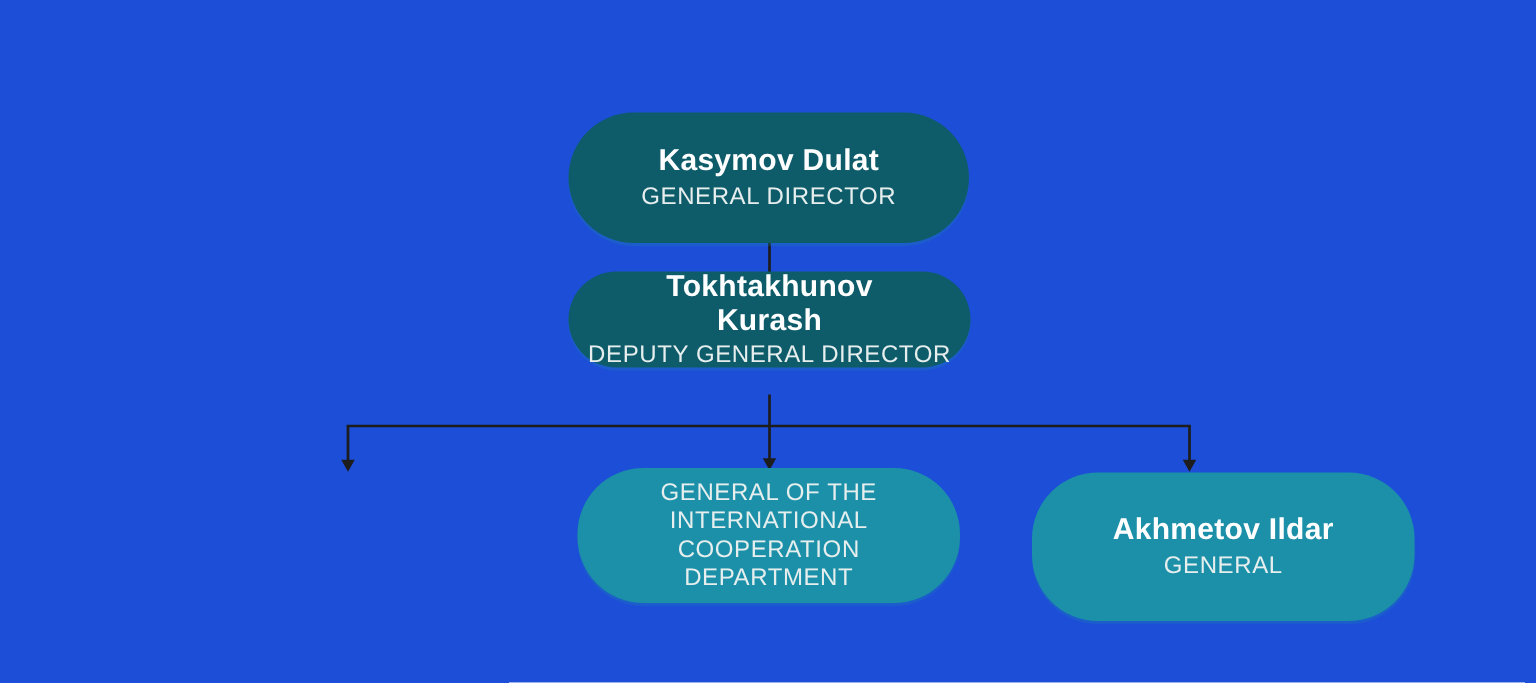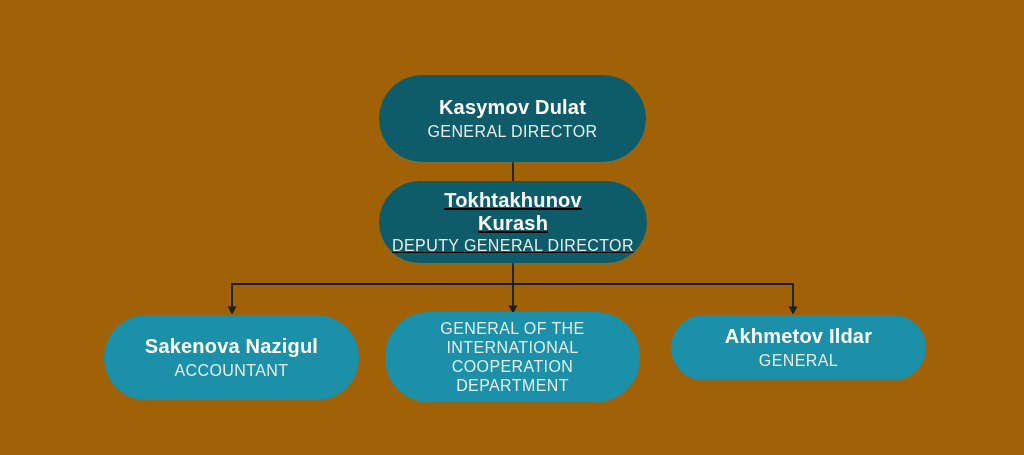--- a/index.html
+++ b/index.html
@@ -5,21 +5,21 @@
   html, body {
     margin: 0;
     padding: 0;
     background: #ffffff;
     font-family: "Liberation Sans", sans-serif;
   }
   .canvas {
     position: relative;
     width: 1024px;
     height: 455px;
-    background: #a16207;
+    background: #1d4ed8;
     overflow: hidden;
   }
   .connectors {
     position: absolute;
     left: 0;
     top: 0;
     width: 1024px;
     height: 455px;
     pointer-events: none;
   }
@@ -47,27 +47,27 @@
   .node-role {
     color: #e6eeee;
     font-weight: 400;
     font-size: 16px;
     line-height: 1.18;
     letter-spacing: 0.4px;
     margin-top: 4px;
   }
   
   .n-general   { left: 379px; top:  75px; width: 267px; height: 87px; }
-  .n-deputy    { left: 379px; top: 181px; width: 268px; height: 82px; text-decoration: underline; }
+  .n-deputy    { left: 379px; top: 181px; width: 268px; height: 64px; }
   .n-deputy .node-name { max-width: 175px; }   
   .n-deputy .node-role { margin-top: 2px; text-align: center; }
   .n-accountant { left: 104px; top: 315px; width: 255px; height: 85px; }
   .n-intl       { left: 385px; top: 312px; width: 255px; height: 90px; }
   .n-intl .node-role { max-width: 236px; margin-top: 2px; }  
-  .n-manager    { left: 671px; top: 315px; width: 255px; height: 65px; }
+  .n-manager    { left: 688px; top: 315px; width: 255px; height: 99px; }
 </style>
 </head>
 <body>
 
 <div class="canvas">
 
   <svg class="connectors" viewBox="0 0 1024 455" xmlns="http://www.w3.org/2000/svg" aria-hidden="true">
 
     <line x1="513" y1="162" x2="513" y2="182" stroke-width="1.8" stroke="#1d1d1d"></line>
 
@@ -87,24 +87,20 @@
   <div class="node executive n-general">
     <div class="node-name">Kasymov Dulat</div>
     <div class="node-role">GENERAL DIRECTOR</div>
   </div>
 
   <div class="node executive n-deputy">
     <div class="node-name">Tokhtakhunov Kurash</div>
     <div class="node-role">DEPUTY GENERAL DIRECTOR</div>
   </div>
 
-  <div class="node staff n-accountant">
-    <div class="node-name">Sakenova Nazigul</div>
-    <div class="node-role">ACCOUNTANT</div>
-  </div>
 
   <div class="node staff n-intl">
     <div class="node-role">GENERAL OF THE INTERNATIONAL COOPERATION DEPARTMENT</div>
   </div>
 
   <div class="node staff n-manager">
     <div class="node-name">Akhmetov Ildar</div>
     <div class="node-role">GENERAL</div>
   </div>
 

